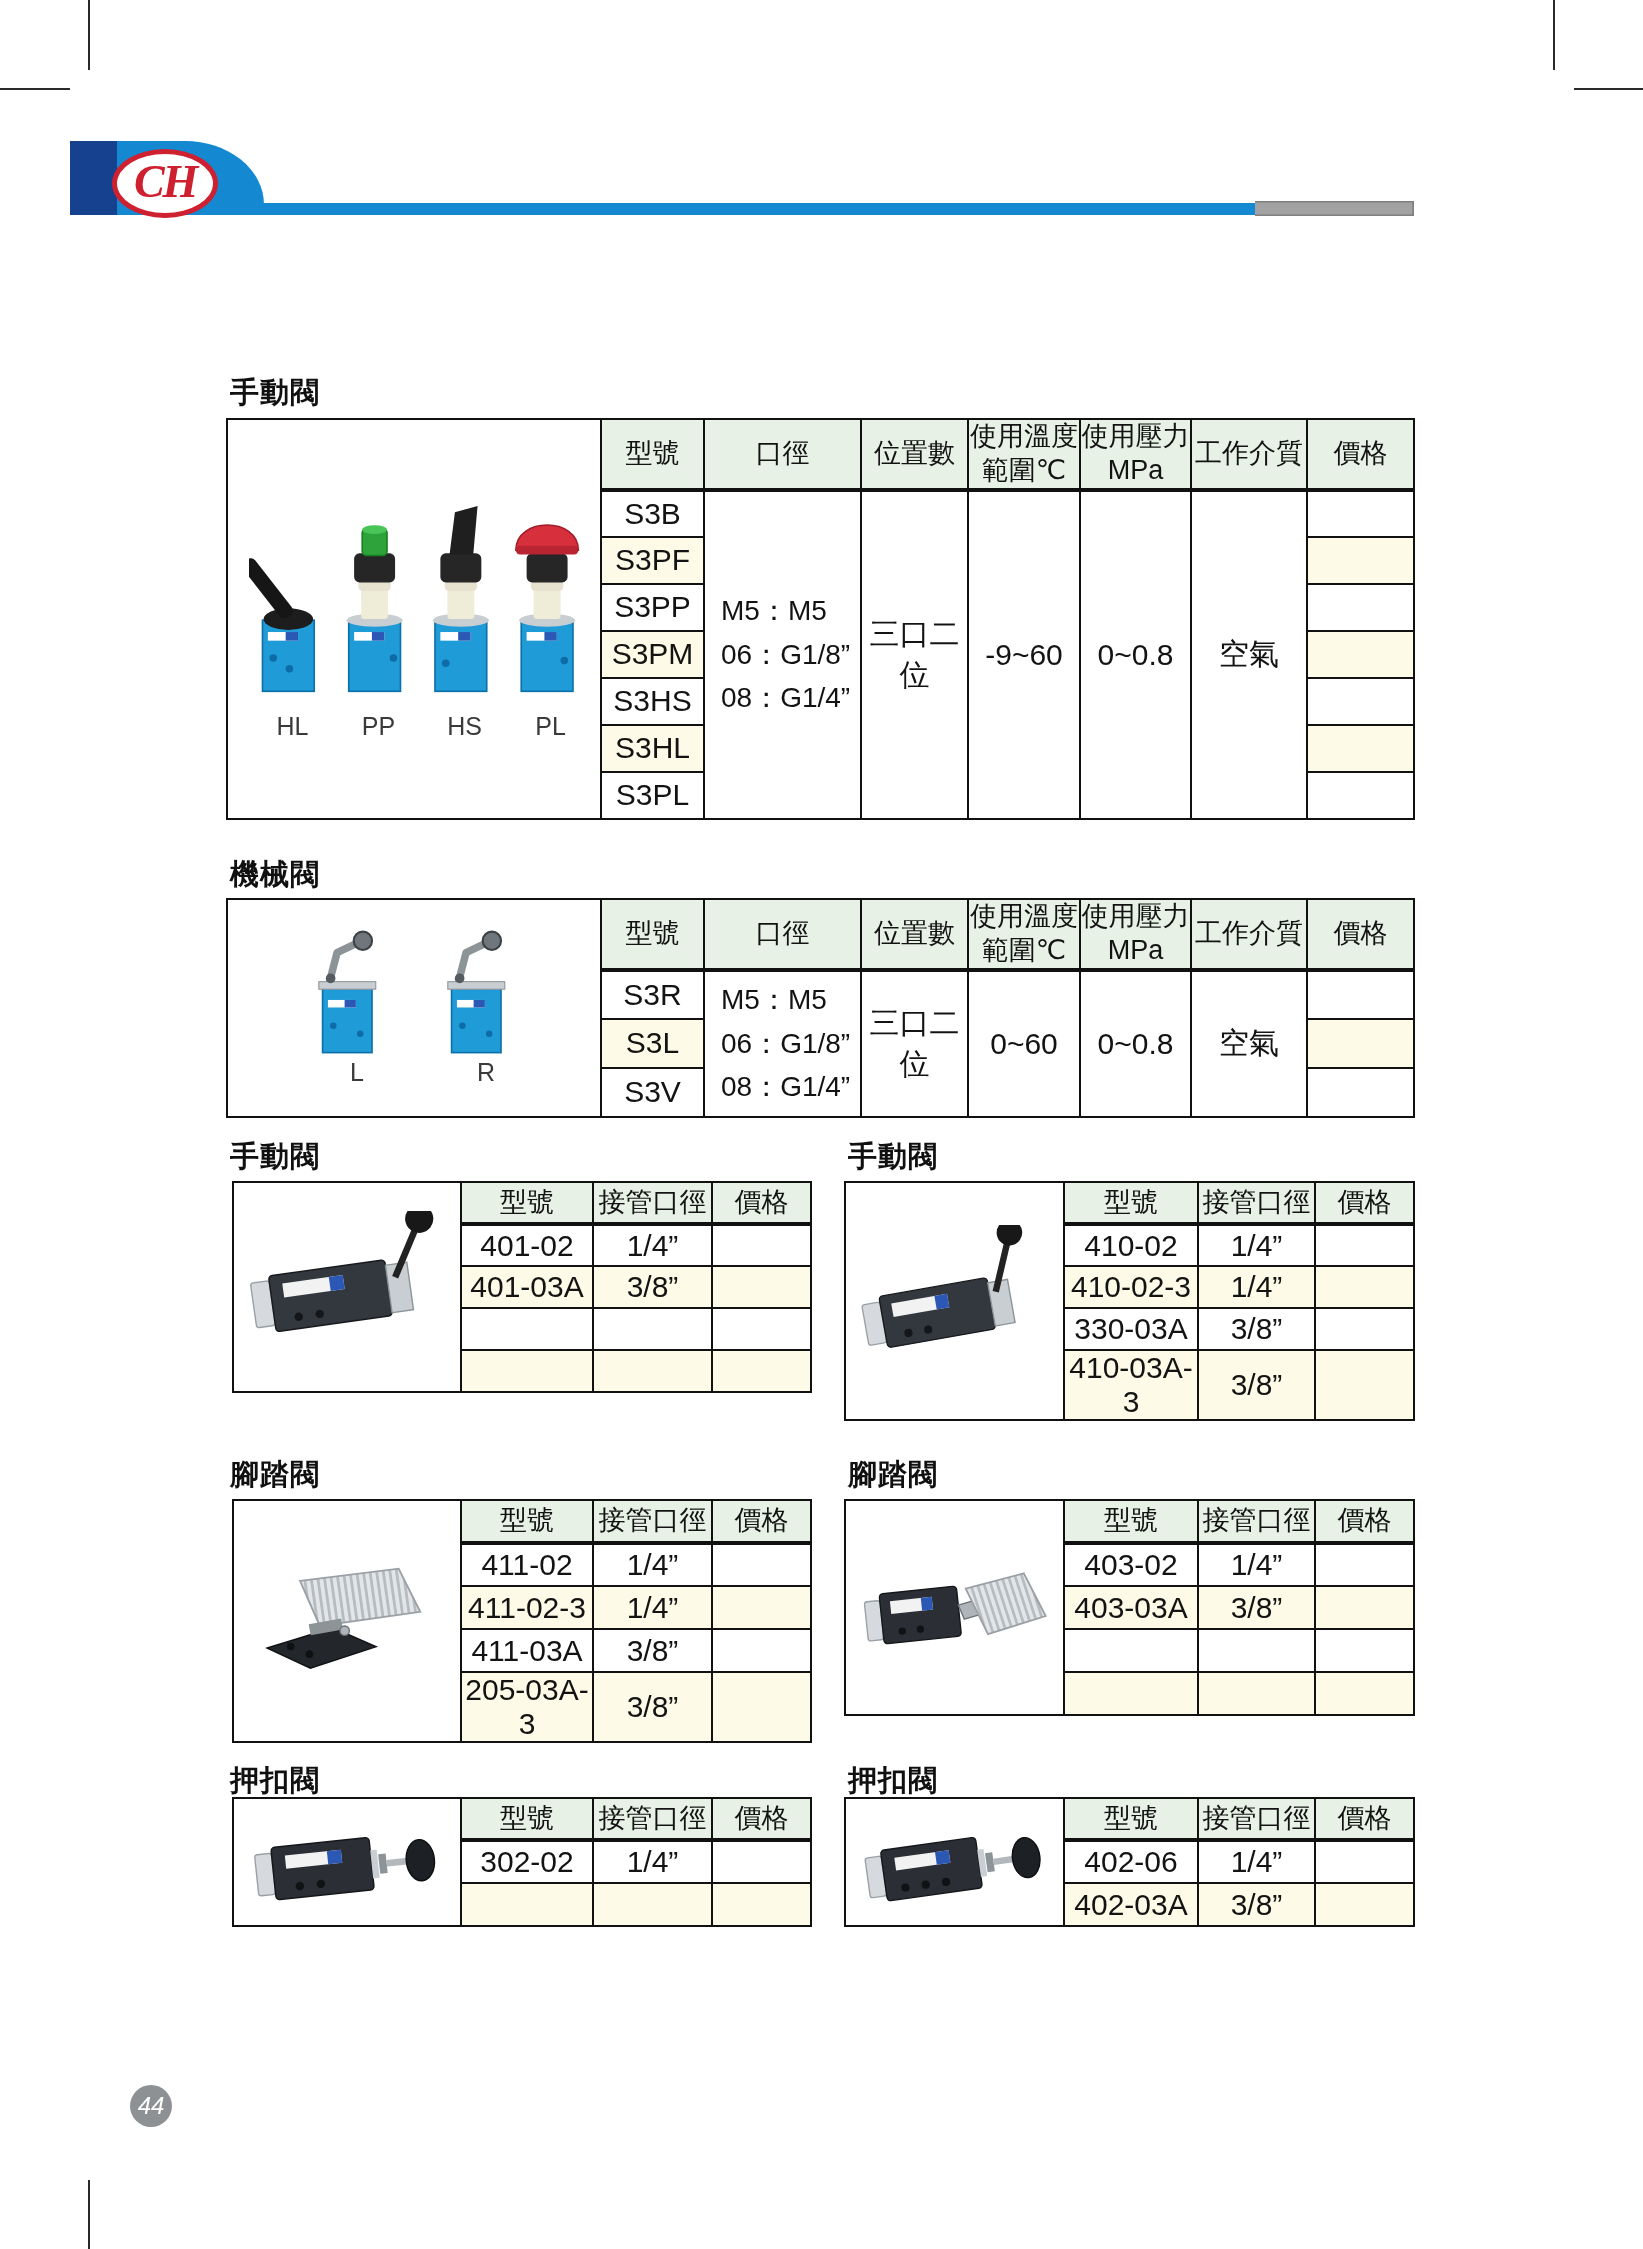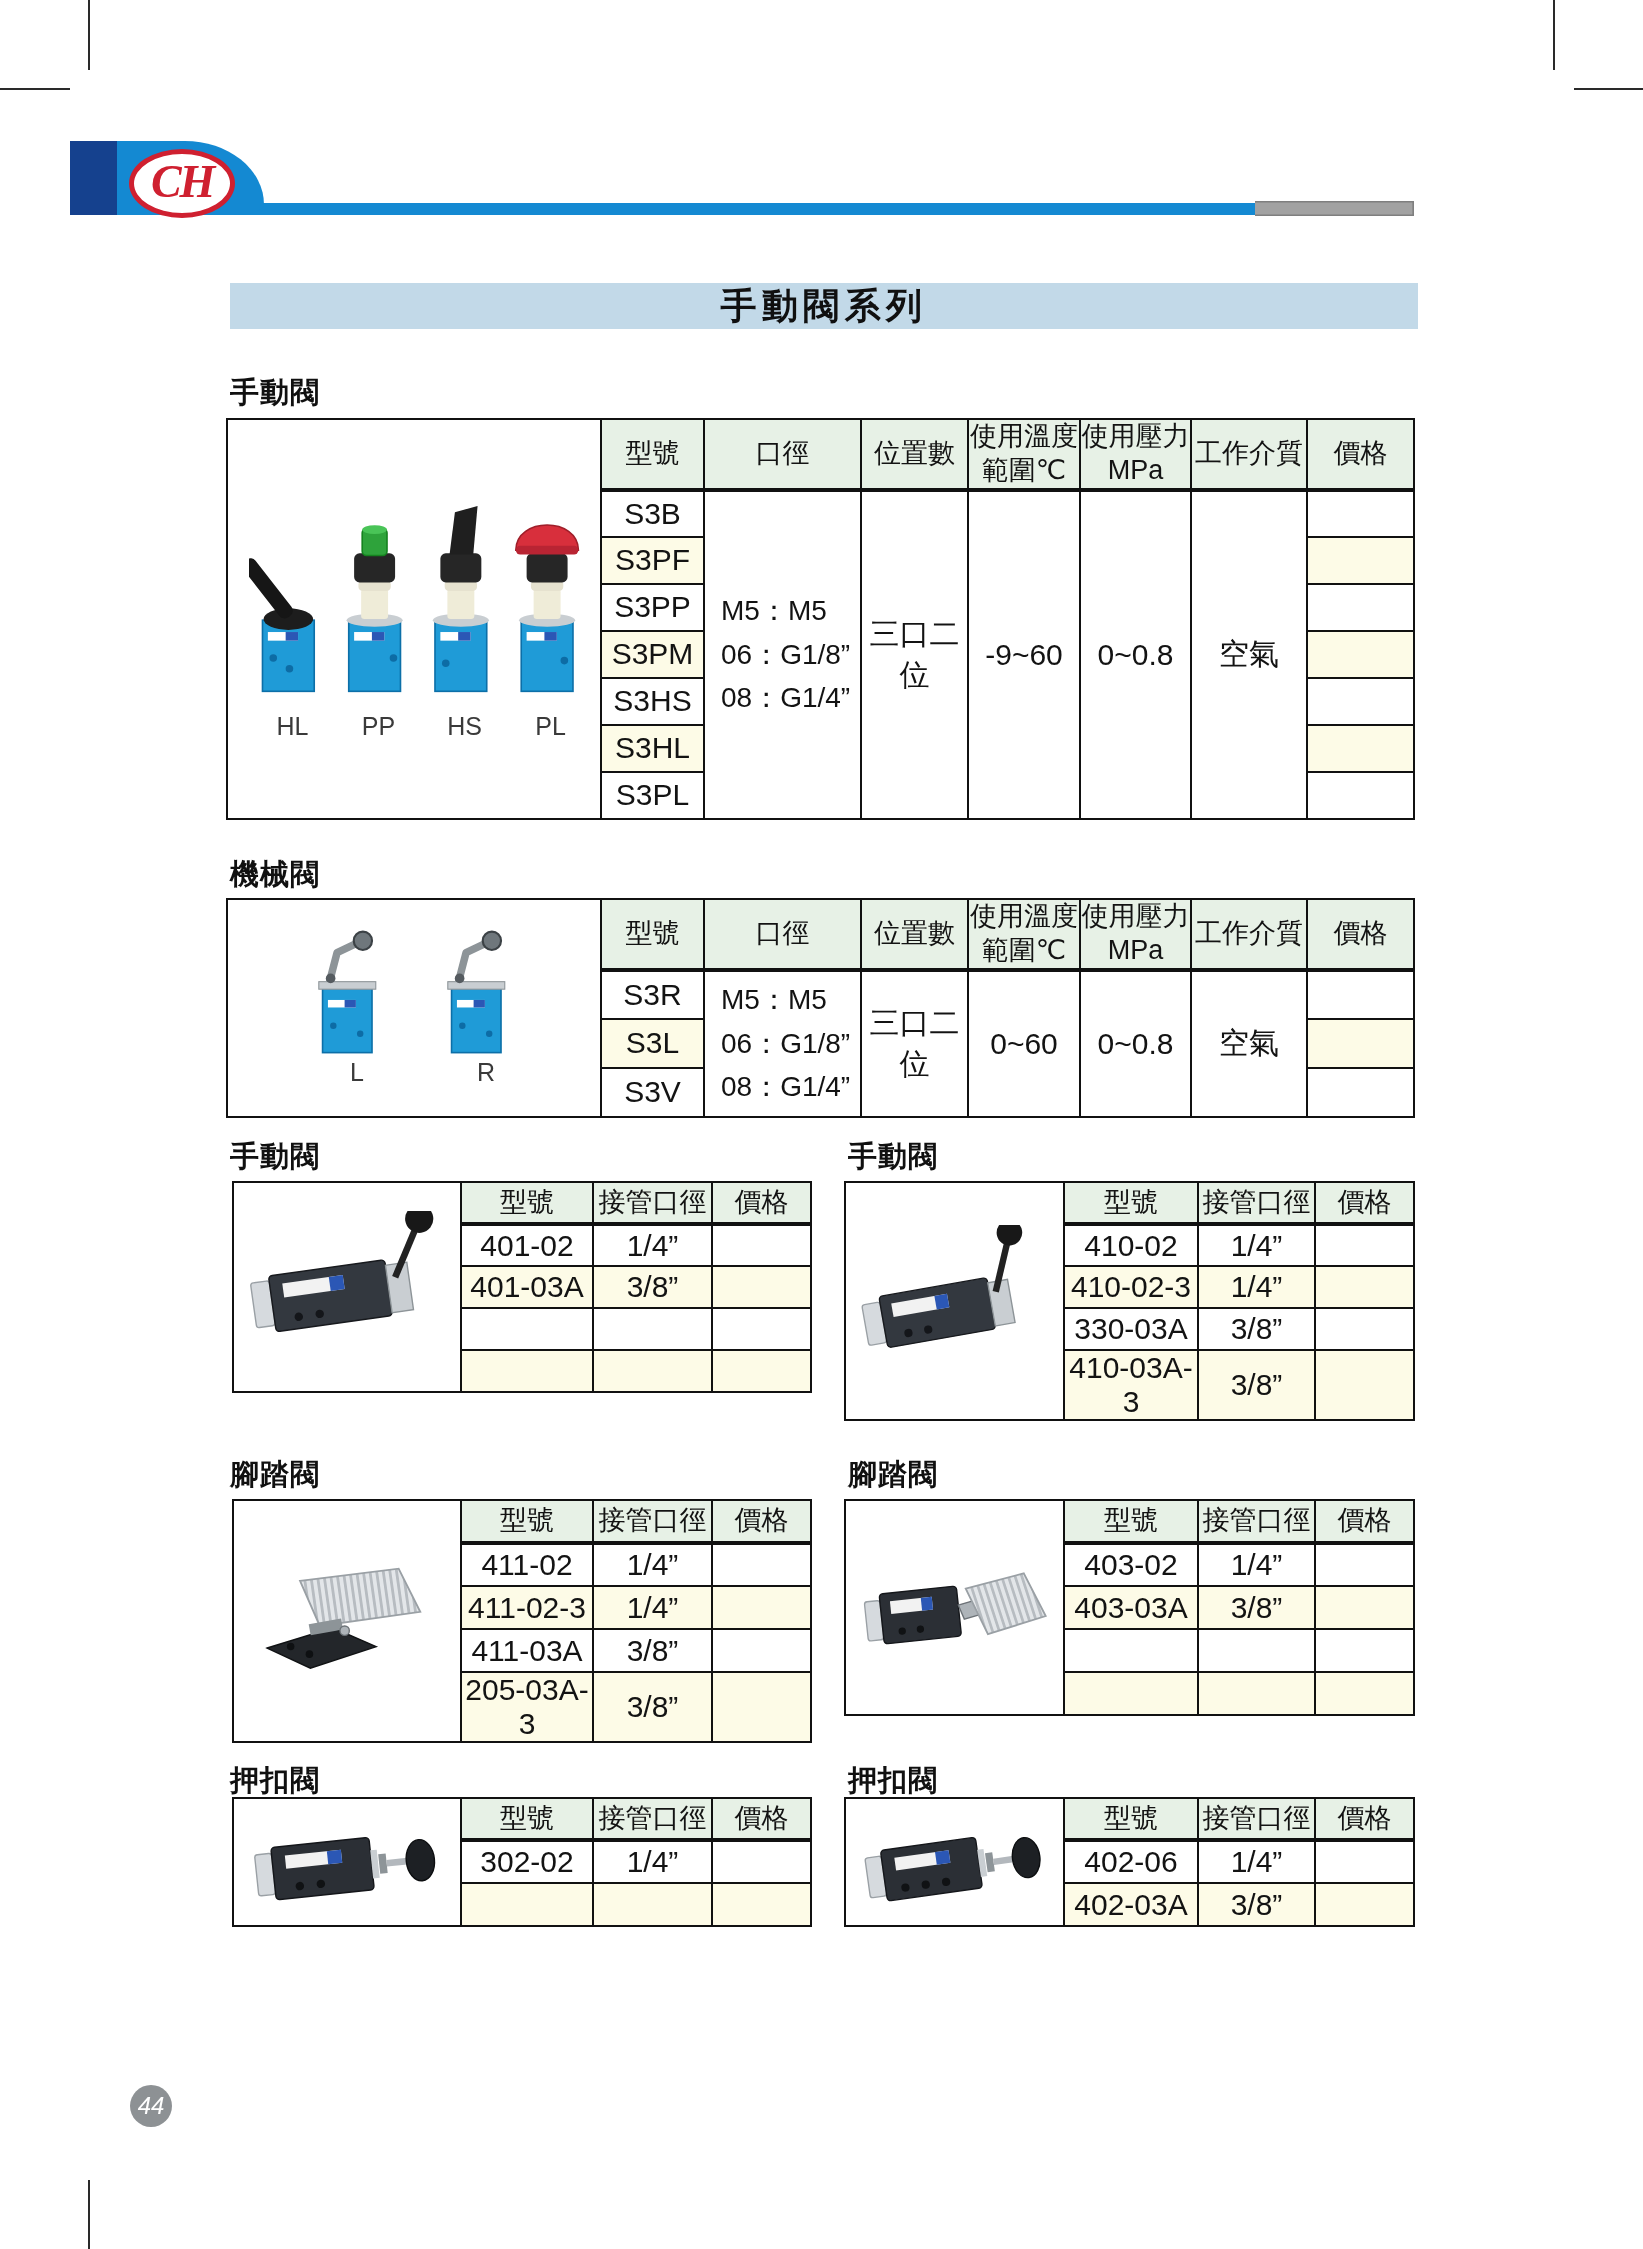--- a/index.html
+++ b/index.html
@@ -7,21 +7,21 @@
         font-family:"Liberation Sans","DejaVu Sans",sans-serif;color:#111;}
   
   .crop{position:absolute;background:#2a2a2a;}
   
   .hdr-navy{position:absolute;left:70px;top:141px;width:47px;height:74px;background:#15418e;}
   .hdr-shape{position:absolute;left:117px;top:141px;width:147px;height:74px;background:#1489d2;
              border-top-right-radius:81px 65px;border-bottom-right-radius:32px 10.8px;z-index:2;}
   .hdr-bar-blue{position:absolute;left:232px;top:203px;width:1023px;height:12.4px;background:#1489d2;z-index:1;}
   .hdr-bar-gray{position:absolute;left:1255px;top:201px;width:159px;height:14.6px;background:#a2a2a2;
                 box-shadow:inset 0 1.6px 0 #7f7f7f, inset 0 -1.6px 0 #7f7f7f, inset -1.6px 0 0 #7f7f7f;z-index:1;}
-  .logo-oval{position:absolute;left:129px;top:149px;width:96px;height:59px;background:#fff;
+  .logo-oval{position:absolute;left:112px;top:149px;width:96px;height:59px;background:#fff;
              border:5.4px solid #cf2030;border-radius:50%;z-index:3;display:flex;align-items:center;justify-content:center;}
   .logo-text{font-family:"Liberation Serif","DejaVu Serif",serif;font-style:italic;font-weight:bold;
              font-size:46px;color:#cf2030;letter-spacing:-2.2px;transform:translateY(-2.2px);}
   
   .banner{position:absolute;left:230px;top:283px;width:1188px;height:46px;background:#c2d9e8;
           display:flex;align-items:center;justify-content:center;}
   .banner-title{font-size:36px;font-weight:bold;letter-spacing:5.4px;color:#101010;}
   
   .sec-label{position:absolute;font-size:29px;font-weight:bold;color:#101010;letter-spacing:1.1px;}
   
@@ -53,23 +53,20 @@
   <div class="crop" style="left:88px;top:2180px;width:1.6px;height:70px;"></div>
 
   <div class="hdr-navy"></div>
   <div class="hdr-bar-blue"></div>
   <div class="hdr-bar-gray"></div>
   <div class="hdr-shape"></div>
   <div class="logo-oval">
     <span class="logo-text">CH</span>
   </div>
 
-  <div class="banner">
-    <span class="banner-title">手動閥系列</span>
-  </div>
 
   <div class="sec-label" style="left:230px;top:373px;">手動閥</div>
 
   <table class="spec" style="left:226px;top:418px;width:1187px;">
     <colgroup>
         <col style="width:374px">
         <col style="width:103px">
         <col style="width:157px">
         <col style="width:107px">
               <col style="width:112px">

